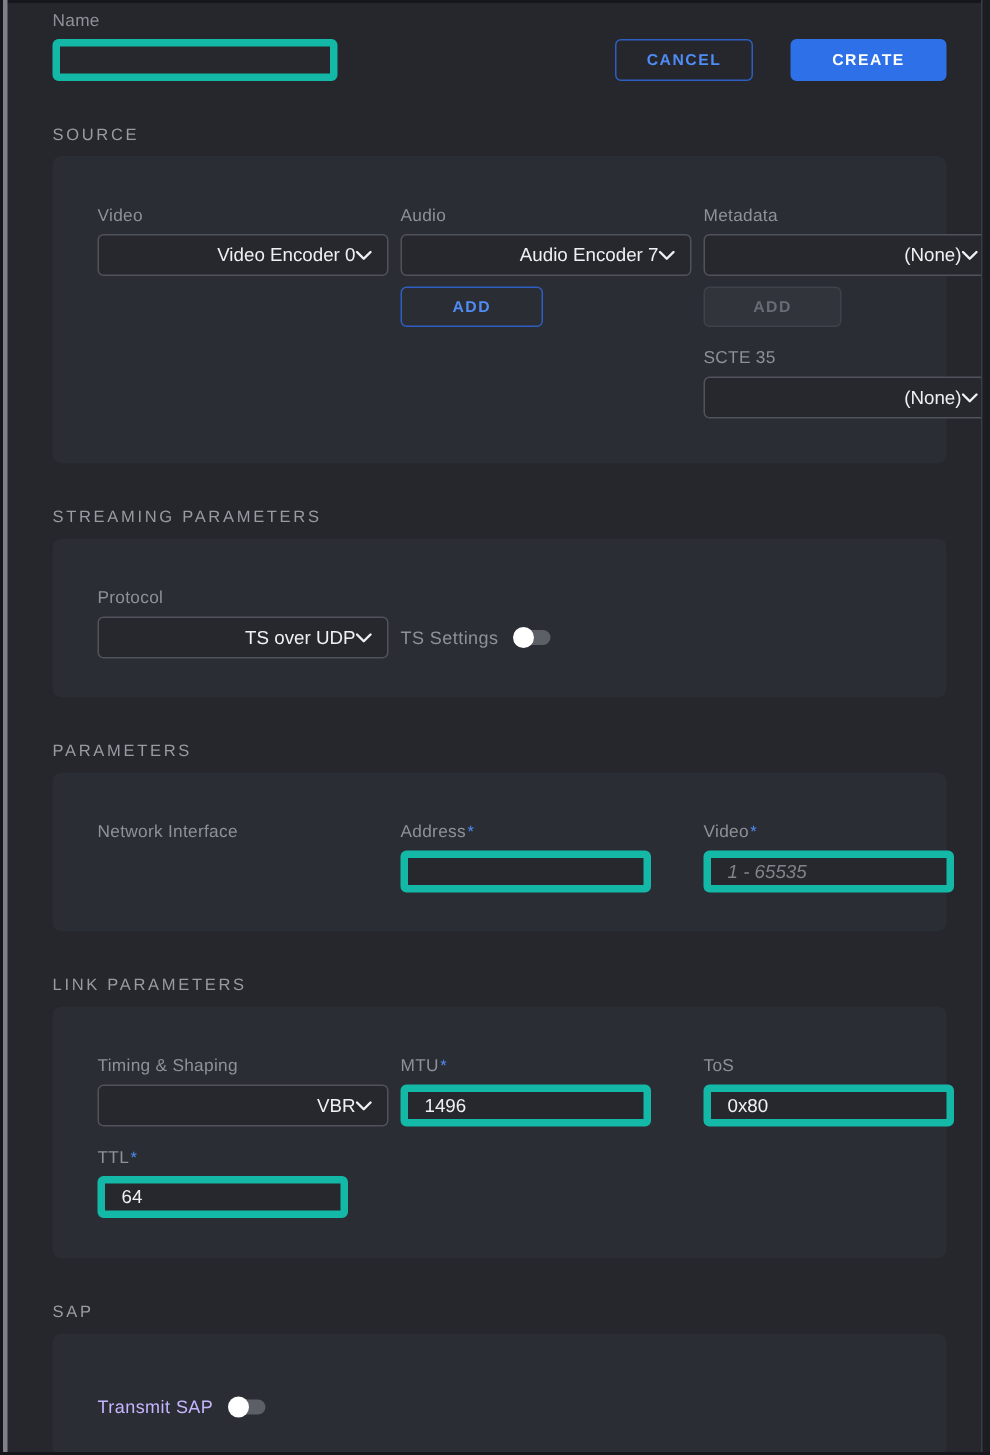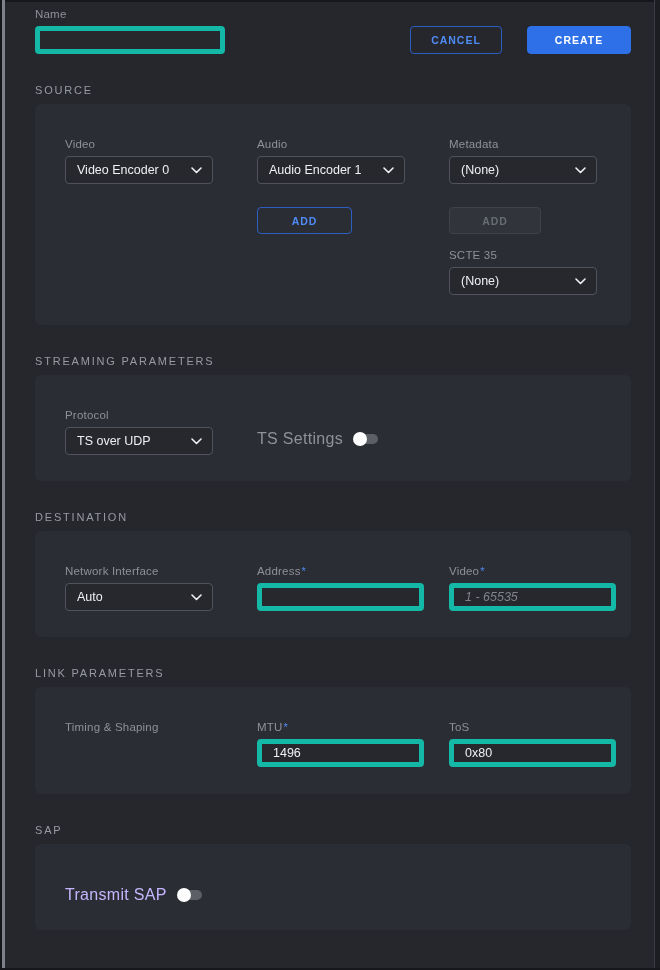--- a/index.html
+++ b/index.html
@@ -47,44 +47,44 @@
   
   .section { margin-top:30px; }
   .section:first-of-type { margin-top:0; }
   .section-title {
     font-size:11px; color:#989ba1; letter-spacing:1.8px; margin-bottom:8px;
   }
   .panel {
     background:#2b2d34; border-radius:6px; padding:34px 14px 30px 30px;
   }
   .grid3 {
-    display:grid; grid-template-columns:167px 167px 167px; column-gap:25px;
+    display:grid; grid-template-columns:167px 167px 167px; column-gap:35px;
     align-items:start;
   }
   .select {
-    width:148px; height:28px; background:#26282e; border:1px solid #50535b;
+    width:194px; height:28px; background:#26282e; border:1px solid #50535b;
     border-radius:4px; color:#eef0f2; font-size:12.5px; padding:0 10px 0 11px;
-    display:flex; align-items:center; justify-content:space-between; cursor:pointer;
+    display:flex; align-items:center; justify-content:flex-end; cursor:pointer;
   }
   .chev { display:flex; align-items:center; }
   .add-btn {
-    width:95px; height:27px; margin-top:23px; background:transparent;
+    width:95px; height:27px; margin-top:7px; background:transparent;
     border:1px solid #2d5ec2; border-radius:4px; color:#4f8cf5;
     font-size:10.5px; font-weight:bold; letter-spacing:1px; cursor:pointer;
     font-family:"Liberation Sans", sans-serif;
   }
   .add-btn.disabled {
     width:92px; background:#31343b; border:1px solid #3f424a; color:#686c74; cursor:default;
   }
   .row-gap { margin-top:15px; }
 
   
   .toggle-row { display:flex; align-items:center; gap:12px; }
   .toggle-inline { align-self:end; margin-bottom:7px; }
-  .toggle-label { font-size:16px; color:#8e9197; letter-spacing:0.3px; }
+  .toggle-label { font-size:12px; color:#8e9197; letter-spacing:0.3px; }
   .toggle-label.bright { color:#c4b5fd; }
   .toggle {
     position:relative; width:23px; height:10px; border-radius:5px; background:#5c5f66;
     cursor:pointer; flex:0 0 auto;
   }
   .toggle .knob {
     position:absolute; left:-2px; top:-2px; width:14px; height:14px; border-radius:50%;
     background:#ffffff;
   }
 
@@ -125,21 +125,21 @@
             <span class="chev">
               <svg width="11" height="7" viewBox="0 0 11 7">
                   <path d="M1 1l4.5 4.5L10 1" fill="none" stroke="#eef0f2" stroke-width="1.6" stroke-linecap="round" stroke-linejoin="round"></path>
                 </svg>
             </span>
           </div>
         </div>
         <div>
           <span class="field-label">Audio</span>
           <div class="select">
-            <span>Audio Encoder 1</span>
+            <span>Audio Encoder 7</span>
             <span class="chev">
               <svg width="11" height="7" viewBox="0 0 11 7">
                   <path d="M1 1l4.5 4.5L10 1" fill="none" stroke="#eef0f2" stroke-width="1.6" stroke-linecap="round" stroke-linejoin="round"></path>
                 </svg>
             </span>
           </div>
           <button class="add-btn">ADD</button>
         </div>
         <div>
           <span class="field-label">Metadata</span>
@@ -187,60 +187,66 @@
           <span class="toggle-label">TS Settings</span>
           <span class="toggle">
             <span class="knob"></span>
           </span>
         </div>
       </div>
     </div>
   </div>
 
   <div class="section">
-    <div class="section-title">DESTINATION</div>
+    <div class="section-title">PARAMETERS</div>
     <div class="panel panel-destination">
       <div class="grid3">
         <div>
           <span class="field-label">Network Interface</span>
-          <div class="select">
-            <span>Auto</span>
-            <span class="chev">
-              <svg width="11" height="7" viewBox="0 0 11 7">
-                  <path d="M1 1l4.5 4.5L10 1" fill="none" stroke="#eef0f2" stroke-width="1.6" stroke-linecap="round" stroke-linejoin="round"></path>
-                </svg>
-            </span>
-          </div>
         </div>
         <div>
           <span class="field-label"><span>Address</span><span class="req">*</span></span>
           <input class="text-input" type="text" value="" style="">
         </div>
         <div>
           <span class="field-label"><span>Video</span><span class="req">*</span></span>
           <input class="text-input" type="text" placeholder="1 - 65535" style="">
         </div>
       </div>
     </div>
   </div>
 
   <div class="section">
     <div class="section-title">LINK PARAMETERS</div>
     <div class="panel panel-link">
       <div class="grid3">
         <div>
           <span class="field-label">Timing &amp; Shaping</span>
+          <div class="select">
+            <span>VBR</span>
+            <span class="chev">
+              <svg width="11" height="7" viewBox="0 0 11 7">
+                  <path d="M1 1l4.5 4.5L10 1" fill="none" stroke="#eef0f2" stroke-width="1.6" stroke-linecap="round" stroke-linejoin="round"></path>
+                </svg>
+            </span>
+          </div>
         </div>
         <div>
           <span class="field-label"><span>MTU</span><span class="req">*</span></span>
           <input class="text-input" type="text" value="1496" style="">
         </div>
         <div>
           <span class="field-label">ToS</span>
           <input class="text-input" type="text" value="0x80" style="">
+        </div>
+      </div>
+      <div class="grid3 row-gap">
+        <div>
+          <span class="field-label"><span>TTL</span><span class="req">*</span></span>
+          <input class="text-input" type="text" value="64" style="">
         </div>
       </div>
     </div>
   </div>
 
   <div class="section">
     <div class="section-title">SAP</div>
     <div class="panel panel-sap">
       <div class="toggle-row">
         <span class="toggle-label bright">Transmit SAP</span>

